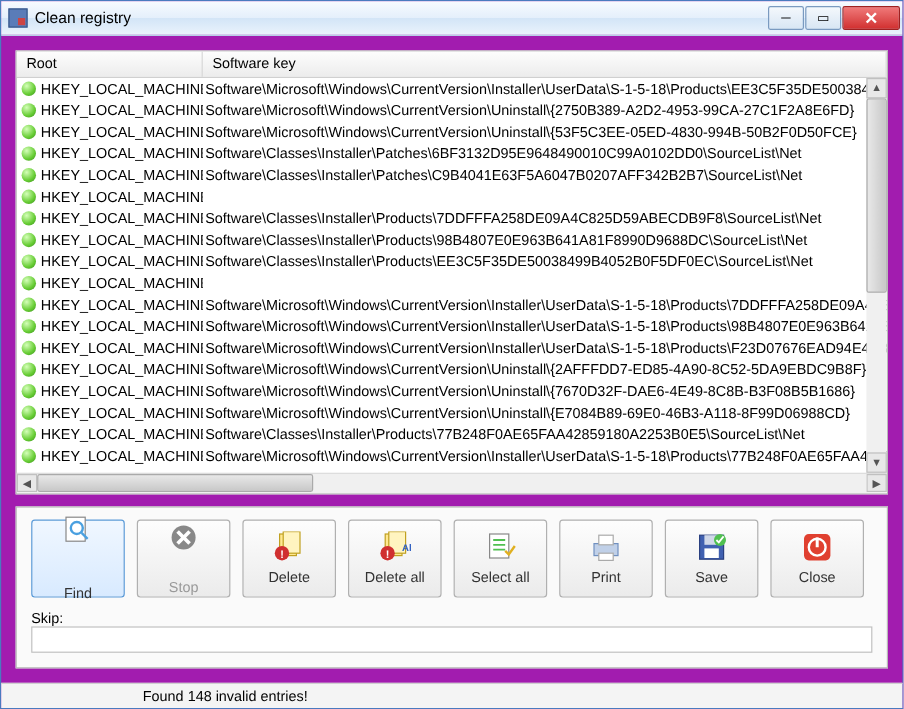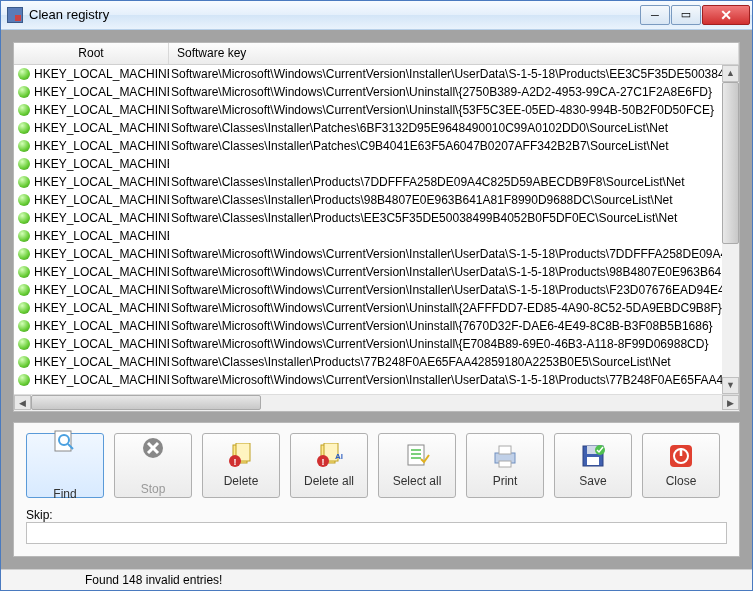--- a/index.html
+++ b/index.html
@@ -1,34 +1,34 @@
 <!DOCTYPE html>
 <html><head>
 <meta charset="utf-8">
 <style>
 * { box-sizing: border-box; margin: 0; padding: 0; }
 body { font-family: "Segoe UI", Tahoma, sans-serif; font-size: 12px; background: #fff; width:753px; height:591px; overflow:hidden; }
 
-.window { width:753px; height:591px; border:1px solid #4a7abf; background:#a3a3a3; display:flex; flex-direction:column; }
+.window { width:753px; height:591px; border:1px solid #4a7abf; background:#a21caf; display:flex; flex-direction:column; }
 
 .titlebar { height:30px; background:linear-gradient(to bottom,#f7fbff 0%,#e4effb 50%,#d3e5f7 51%,#eaf3fc 100%); display:flex; align-items:center; border-bottom:1px solid #b8d0e8; }
 .titlebar-icon { width:16px; height:16px; margin:0 6px; background:#5a7cb8; border:1px solid #3a5a8a; position:relative; }
 .titlebar-icon:after { content:""; position:absolute; bottom:1px; right:1px; width:6px; height:6px; background:#c44; }
 .titlebar-text { flex:1; color:#000; font-size:13px; }
 .win-btns { display:flex; margin-right:2px; gap:1px;}
 .win-btn { width:30px; height:20px; border:1px solid #7a9ac0; background:linear-gradient(to bottom,#f4f8fc,#d8e6f4); border-radius:2px; display:flex; align-items:center; justify-content:center; font-size:11px; cursor:pointer;}
 .win-btn.close { width:48px; background:linear-gradient(to bottom,#f07a7a,#d13030); border-color:#a02020; color:#fff; font-weight:bold; font-size:13px;}
 .win-btn.close span{ font-size:14px;}
 
 .client { flex:1; padding:12px; display:flex; flex-direction:column; gap:10px; }
 
 .list-panel { border:1px solid #b8b8b8; background:#fff; height:370px; display:flex; flex-direction:column; position:relative;}
 .list-header { display:flex; background:linear-gradient(#fdfdfd,#ececec); border-bottom:1px solid #d0d0d0; height:22px;}
 .list-header .col { padding:3px 8px; border-right:1px solid #d8d8d8; font-size:12px;}
-.col-root { width:155px; flex-shrink:0;text-align:center;}
+.col-root { width:155px; flex-shrink:0;}
 .col-key { flex:1; min-width:0; }
 
 .list-body { flex:1; overflow:hidden; position:relative;}
 .row { display:flex; height:18px; align-items:center; white-space:nowrap;}
 .row .cell-root { width:155px; flex-shrink:0; display:flex; align-items:center; padding-left:4px; overflow:hidden;}
 .row .cell-key { flex:1; padding-left:2px; overflow:hidden;}
 .ball { width:12px; height:12px; border-radius:50%; background:radial-gradient(circle at 35% 30%, #d4ffb8, #66cc33 60%, #3a8a20); margin-right:4px; flex-shrink:0;}
 
 .hscroll { height:17px; background:#f0f0f0; border-top:1px solid #ddd; display:flex; align-items:center;}
 .hscroll .track { flex:1; height:15px; background:#f0f0f0; position:relative;}
@@ -45,21 +45,21 @@
 .ibtn { width:78px; height:65px; border:1px solid #b0b0b0; border-radius:3px; background:linear-gradient(#fdfdfd,#ebebeb); display:flex; flex-direction:column; align-items:center; justify-content:center; gap:4px; cursor:pointer;}
 .ibtn.active { border:1px solid #5a9ad8; background:linear-gradient(#f0f7ff,#d8eaff);gap:32px;}
 .ibtn.disabled { color:#888; cursor:default;gap:20px;}
 .ibtn .lbl { font-size:12px; color:#333;}
 .ibtn.disabled .lbl{color:#999;}
 .icn { width:32px; height:28px; display:flex; align-items:center; justify-content:center; font-size:22px;}
 
 .skip-row { display:flex; flex-direction:column; gap:0;}
 .skip-input { height:22px; border:1px solid #c0c0c0; background:#fff; padding:2px 4px;}
 
-.statusbar { height:22px; border-top:1px solid #d0d0d0; background:#f4f4f4; display:flex; align-items:center; padding-left:84px; font-size:12px;}
+.statusbar { height:22px; border-top:1px solid #d0d0d0; background:#f4f4f4; display:flex; align-items:center; padding-left:118px; font-size:12px;}
 
 svg{display:block}
 </style>
 </head>
 <body>
 
 <div class="window">
   <div class="titlebar">
     <div class="titlebar-icon"></div>
     <div class="titlebar-text">Clean registry</div>

